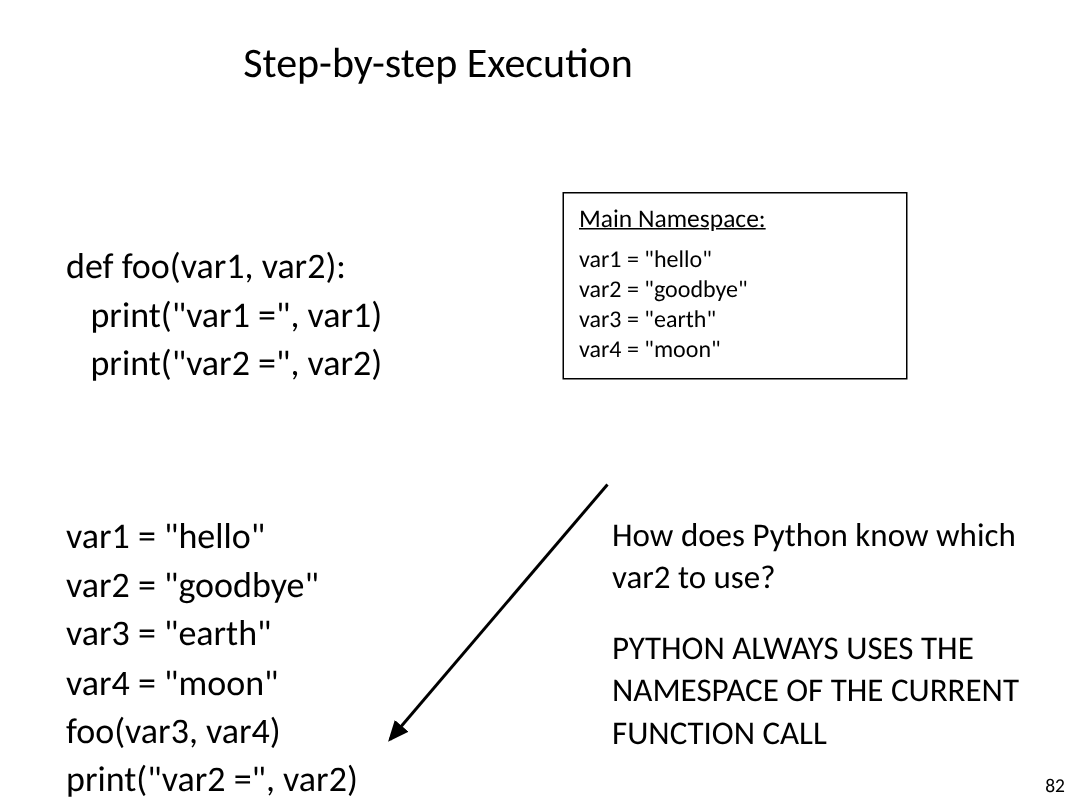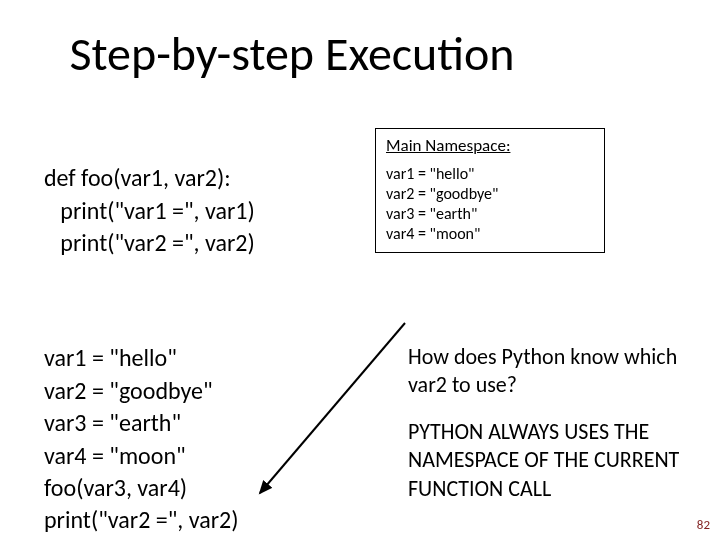--- a/index.html
+++ b/index.html
@@ -12,21 +12,21 @@
     color: #000;
     position: relative;
     overflow: hidden;
   }
   .title {
     position: absolute;
     top: 24px;
     left: 0;
     width: 584px;
     text-align: center;
-    font-size: 48px;
+    font-size: 28px;
     font-weight: 400;
   }
   .code-block {
     position: absolute;
     left: 44px;
     font-size: 24px;
     line-height: 1.35;
     white-space: pre;
     font-family: Calibri, Arial, sans-serif;
   }
@@ -57,21 +57,21 @@
     font-size: 22px;
     line-height: 1.3;
   }
   .commentary .q { margin-bottom: 18px; }
   .commentary .ans { font-weight: 400; margin-top: 16px; }
   .page-num {
     position: absolute;
     right: 10px;
     bottom: 8px;
     font-size: 13px;
-    color: #7f1d1d;
+    color: #000000;
     margin-top: 31px;
   }
   .arrow {
     position: absolute;
     pointer-events: none;
   }
 </style>
 </head>
 <body>
 

